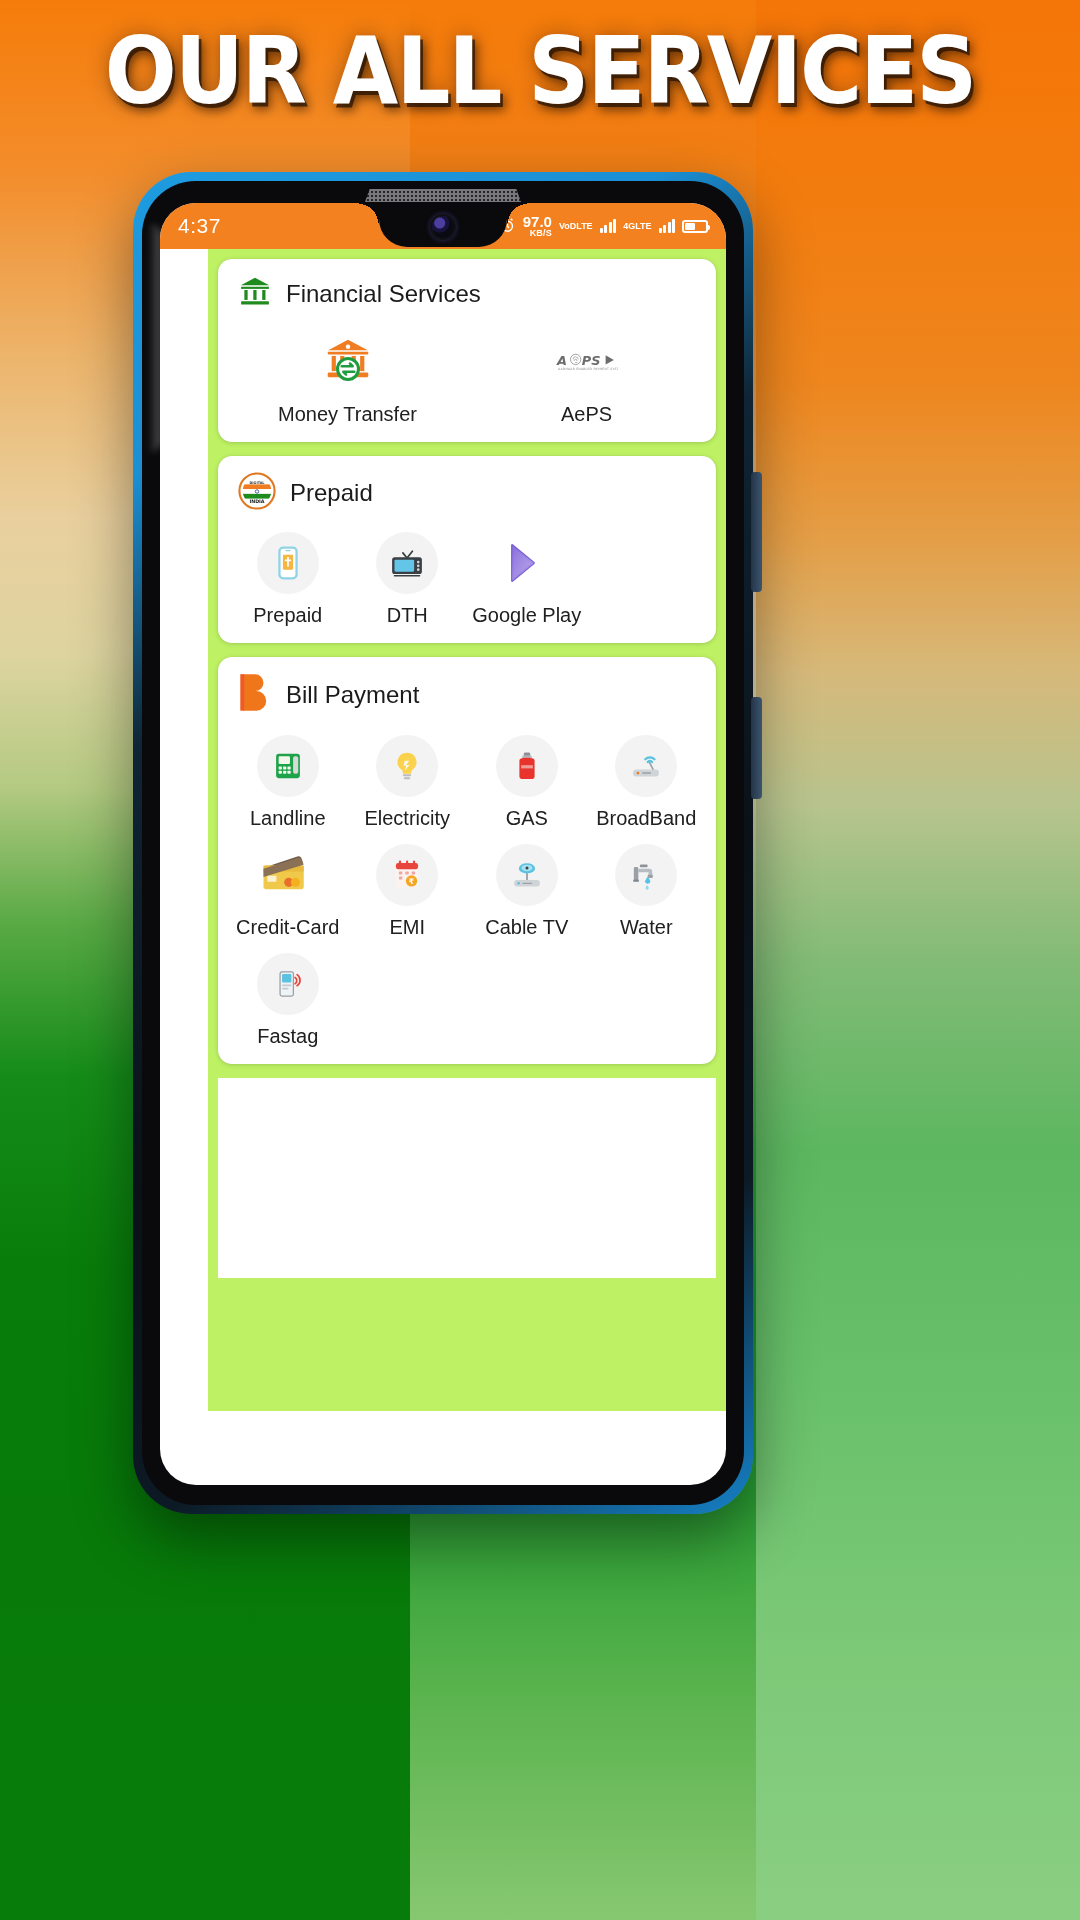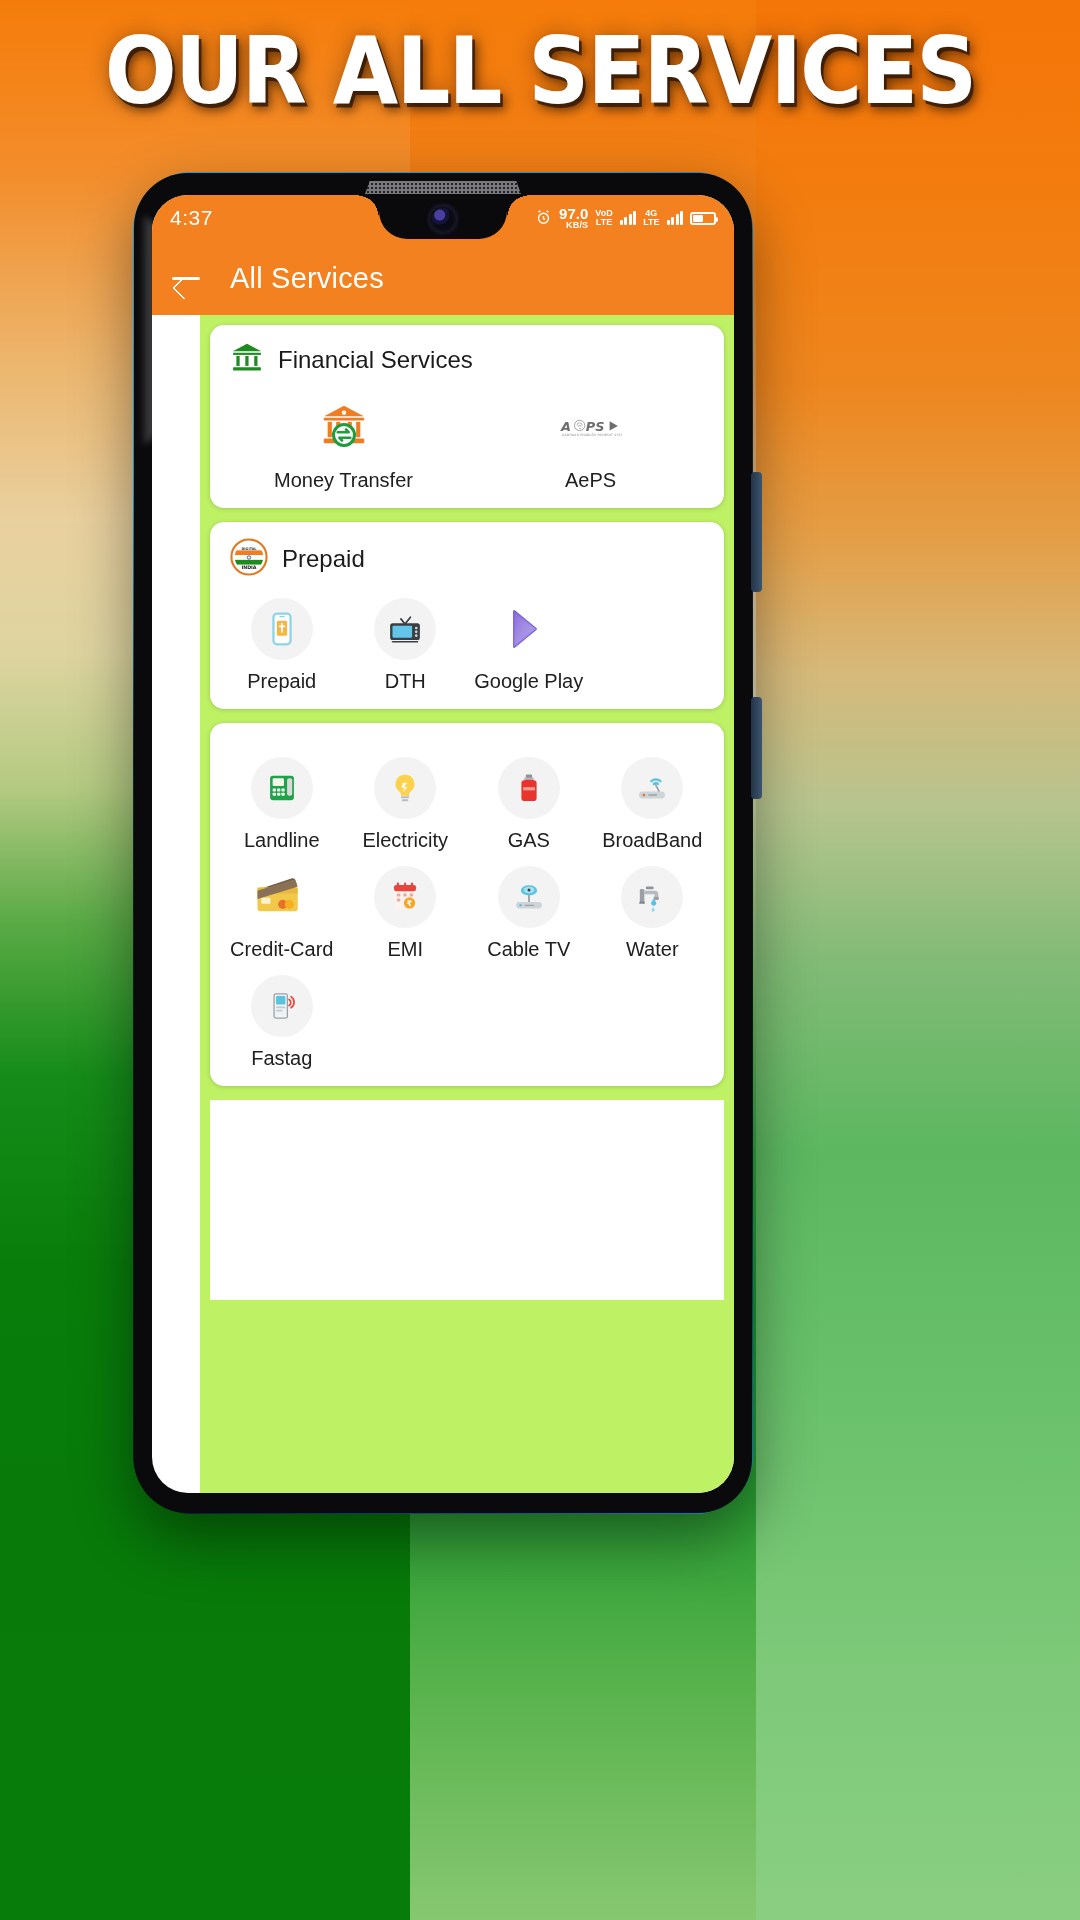--- a/index.html
+++ b/index.html
@@ -89,21 +89,21 @@
     white-space: nowrap;
   }
 
   
   #phone {
     position: absolute;
     left: 133px; top: 172px;
     width: 620px; height: 1342px;
     border-radius: 58px;
     background: linear-gradient(150deg, #1e9bdf 0%, #1b8fd4 18%, #0f2535 34%, #0a1118 60%, #0c1a25 80%, #1680c6 100%);
-    padding: 1px;
+    padding: 9px;
     box-shadow: 0 24px 60px rgba(0,0,0,.42);
     z-index: 4;
   }
   #phone-inner {
     position: relative;
     width: 100%; height: 100%;
     border-radius: 54px;
     background: #0a0a0c;
     padding: 22px 18px 20px 18px;
     overflow: hidden;
@@ -187,21 +187,21 @@
     margin-left: auto;
     display: flex; align-items: center; gap: 7px;
   }
   .sb-speed {
     display: flex; flex-direction: column; align-items: flex-end;
     line-height: 1; font-weight: bold;
   }
   .sb-speed .v { font-size: 15px; }
   .sb-speed .u { font-size: 9px; letter-spacing: .2px; }
   .sb-badge {
-    display: flex; flex-direction: column; align-items: center;
+    display: flex; flex-direction: row; align-items: center;
     line-height: 1; font-weight: bold; font-size: 9px;
   }
   .sb-badge span { display: block; }
   .bars { display: flex; align-items: flex-end; gap: 1.5px; height: 14px; }
   .bars i { display: block; width: 3px; background: #fff; border-radius: 1px; }
   .bars i:nth-child(1){ height: 5px; }
   .bars i:nth-child(2){ height: 8px; }
   .bars i:nth-child(3){ height: 11px; }
   .bars i:nth-child(4){ height: 14px; }
   .sb-batt {
@@ -338,24 +338,20 @@
               <i></i>
               <i></i>
               <i></i>
             </div>
           <div class="sb-batt">
               <i></i>
             </div>
         </div>
       </div>
 
-      <div id="appbar">
-        <div id="back-arrow"></div>
-        <div id="appbar-title">All Services</div>
-      </div>
 
       <div id="content">
 
         <div class="card">
           <div class="card-head">
             <span>
               <svg width="34" height="34" viewBox="0 0 24 24">
                 <path d="M12 2 2 7.2h20L12 2z" fill="#1f8b1f"></path>
                 <rect x="2.2" y="8.3" width="19.6" height="1.5" fill="#1f8b1f"></rect>
                 <rect x="4.5" y="10.6" width="2.3" height="7" fill="#1f8b1f"></rect>
@@ -468,20 +464,30 @@
                   <path d="M4 2.4 15.6 12 12.6 15 4 21.6z" fill="#8d73df" opacity=".55"></path>
                 </svg>
               </div>
               <div class="tile-label">Google Play</div>
             </div>
 
           </div>
         </div>
 
         <div class="card">
+          <div class="card-head">
+            <span>
+              <svg width="34" height="40" viewBox="0 0 26 34">
+                <path d="M3 1h10a7.2 7.2 0 0 1 0 14.4H3z" fill="#f0761b"></path>
+                <path d="M3 15.4h11.2a8.3 8.3 0 0 1 0 16.6H3z" fill="#f0761b"></path>
+                <rect x="0.5" y="1" width="3.4" height="31" fill="#ef5b22"></rect>
+              </svg>
+            </span>
+            <span class="card-title">Bill Payment</span>
+          </div>
           <div class="grid">
 
             <div class="tile">
               <div class="icon-circle">
                 <svg width="34" height="34" viewBox="0 0 24 24">
                   <rect x="3.6" y="3.4" width="16.8" height="17.2" rx="2" fill="#1ea34a"></rect>
                   <rect x="5.4" y="5.2" width="8" height="5.4" rx=".8" fill="#f3f7ea"></rect>
                   <g fill="#f3f7ea">
                     <rect x="5.4" y="12.3" width="2.3" height="2.1" rx=".4"></rect>
                     <rect x="8.5" y="12.3" width="2.3" height="2.1" rx=".4"></rect>

